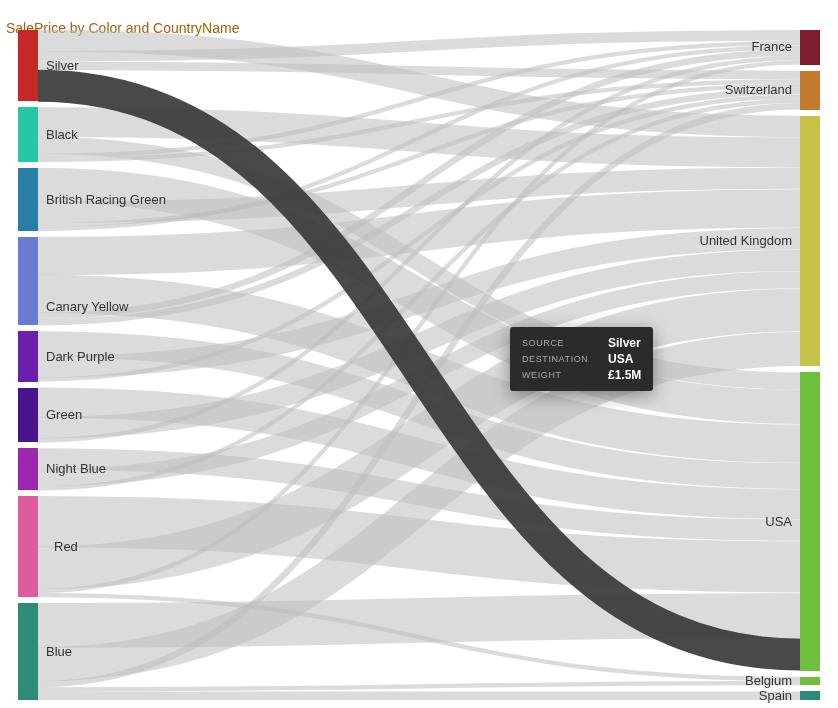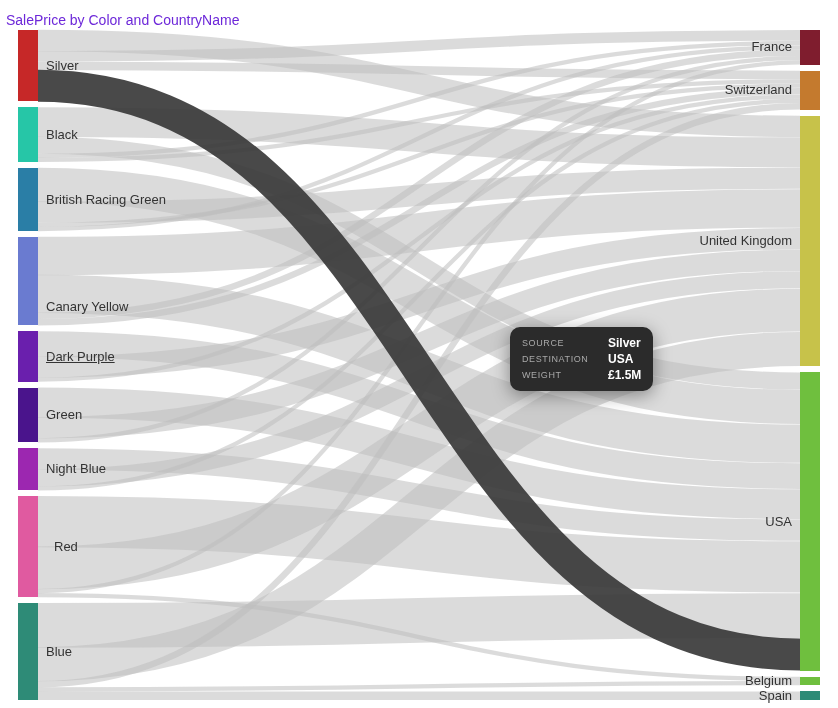--- a/index.html
+++ b/index.html
@@ -1,22 +1,22 @@
 <!DOCTYPE html>
 <html><head>
 <meta charset="utf-8">
 <style>
   html,body{margin:0;padding:0;width:838px;height:708px;font-family:"Segoe UI",Arial,sans-serif;background:#fff;overflow:hidden}
-  .title{font-size:14px;color:#6d28d9;padding:12px 0 0 6px}
+  .title{font-size:14px;color:#a16207;padding:20px 0 0 6px}
   .canvas{position:absolute;top:22px;left:0;width:838px;height:686px}
   .node-rect{position:absolute;width:20px}
   .node-label{position:absolute;font-size:13px;color:#333;white-space:nowrap}
   .node-label.left{left:46px}
   .node-label.right{right:46px;text-align:center}
-  .tooltip{position:absolute;background:#2b2b2b;color:#fff;border-radius:10px;font-size:11px;padding:8px 12px;box-shadow:0 4px 18px rgba(0,0,0,.4);z-index:5}
+  .tooltip{position:absolute;background:#2b2b2b;color:#fff;border-radius:3px;font-size:11px;padding:8px 12px;box-shadow:0 4px 18px rgba(0,0,0,.4);z-index:5}
   .tooltip .row{display:flex;gap:18px;line-height:16px}
   .tooltip .k{color:#a9a9a9;font-size:9px;letter-spacing:.6px;width:68px}
   .tooltip .v{font-weight:700;font-size:12px}
   svg{position:absolute;top:0;left:0}
 </style>
 </head>
 <body>
 
 <div class="title">SalePrice by Color and CountryName</div>
 <div class="canvas">
@@ -59,21 +59,21 @@
   <div id="nodes">
       <div class="node-rect" style="left: 18px; top: 8px; height: 71.4459px; background: rgb(198, 40, 40);"></div>
       <div class="node-label left" style="top: 35.723px;">Silver</div>
       <div class="node-rect" style="left: 18px; top: 85.4459px; height: 54.6351px; background: rgb(38, 198, 167);"></div>
       <div class="node-label left" style="top: 104.764px;">Black</div>
       <div class="node-rect" style="left: 18px; top: 146.081px; height: 63.0405px; background: rgb(42, 126, 166);"></div>
       <div class="node-label left" style="top: 169.601px;">British Racing Green</div>
       <div class="node-rect" style="left: 18px; top: 215.122px; height: 88.2568px; background: rgb(106, 123, 208);"></div>
       <div class="node-label left" style="top: 251.25px; margin-top: 26px;">Canary Yellow</div>
       <div class="node-rect" style="left: 18px; top: 309.378px; height: 50.4324px; background: rgb(106, 31, 173);"></div>
-      <div class="node-label left" style="top: 326.595px; text-decoration: underline;">Dark Purple</div>
+      <div class="node-label left" style="top: 326.595px;">Dark Purple</div>
       <div class="node-rect" style="left: 18px; top: 365.811px; height: 54.6351px; background: rgb(74, 20, 140);"></div>
       <div class="node-label left" style="top: 385.128px;">Green</div>
       <div class="node-rect" style="left: 18px; top: 426.446px; height: 42.027px; background: rgb(156, 39, 176);"></div>
       <div class="node-label left" style="top: 439.459px;">Night Blue</div>
       <div class="node-rect" style="left: 18px; top: 474.473px; height: 100.865px; background: rgb(224, 90, 160);"></div>
       <div class="node-label left" style="top: 516.905px; margin-left: 8px;">Red</div>
       <div class="node-rect" style="left: 18px; top: 581.338px; height: 96.6622px; background: rgb(46, 139, 119);"></div>
       <div class="node-label left" style="top: 621.669px;">Blue</div>
       <div class="node-rect" style="left: 800px; top: 8px; height: 34.5946px; background: rgb(127, 29, 46);"></div>
       <div class="node-label right" style="top: 17.2973px;">France</div>

